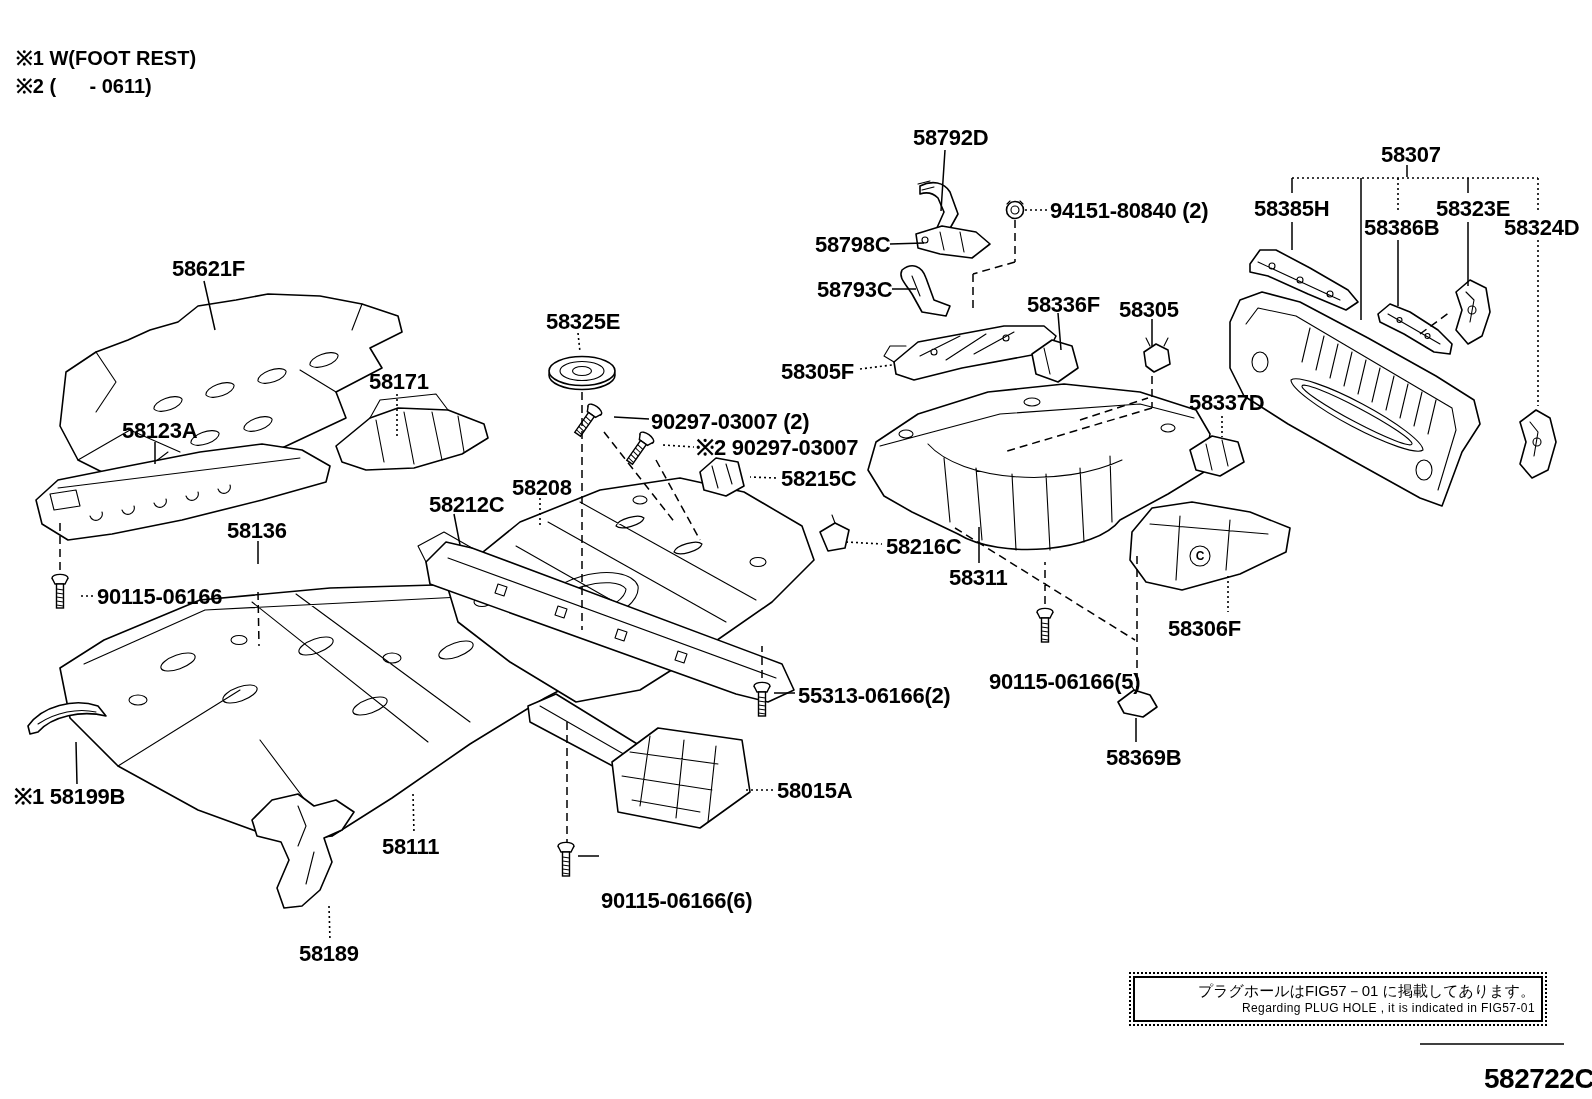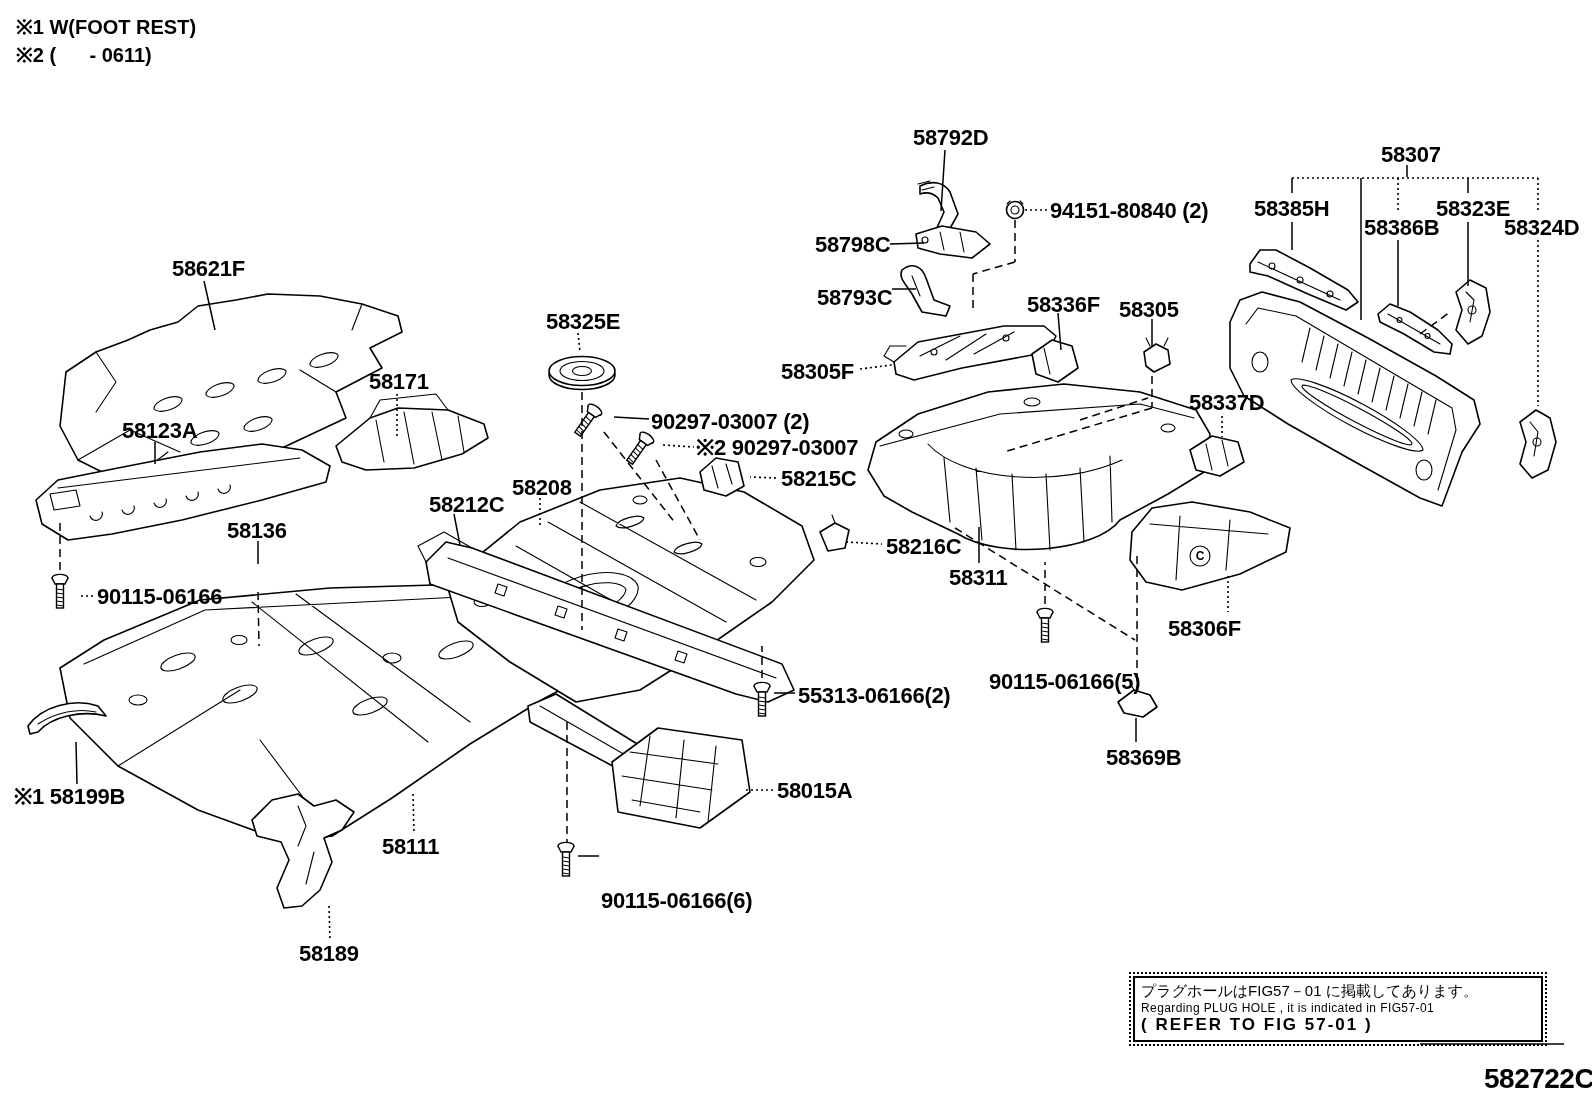--- a/index.html
+++ b/index.html
@@ -7,23 +7,23 @@
          font-family:"Liberation Sans",sans-serif;color:#000;}
   svg.art{position:absolute;left:0;top:0;}
   .p{fill:#ffffff;stroke:#000;stroke-width:1.6;stroke-linejoin:round;}
   .d{fill:none;stroke:#000;stroke-width:1.1;stroke-linejoin:round;stroke-linecap:round;}
   .ld{fill:none;stroke:#000;stroke-width:1.5;}
   .dot{fill:none;stroke:#000;stroke-width:1.6;stroke-dasharray:2 3;}
   .dash{fill:none;stroke:#000;stroke-width:1.5;stroke-dasharray:8 5;}
   text.mk{font:bold 12px "Liberation Sans",sans-serif;fill:#000;stroke:none;text-anchor:middle;}
   .lbl{position:absolute;font-weight:bold;font-size:22px;line-height:1.05;white-space:pre;
        letter-spacing:-0.3px;}
-  .note{position:absolute;font-weight:bold;font-size:20px;line-height:1.1;white-space:pre;}
+  .note{position:absolute;font-weight:bold;font-size:20px;line-height:1.1;white-space:pre;margin-top:31px;}
   .notebox{position:absolute;left:1133px;top:976px;width:394px;border:2px solid #000;
-           outline:2px dotted #000;outline-offset:2px;text-align:left;padding:4px 6px 5px;}
+           outline:2px dotted #000;outline-offset:2px;text-align:right;padding:4px 6px 5px;}
   .nb1{font-size:15px;}
   .nb2{font-size:12px;letter-spacing:0.4px;}
   .nb3{font-size:17px;font-weight:bold;letter-spacing:2px;}
   .docnum{position:absolute;left:1484px;top:1063px;font-size:28px;font-weight:bold;
           letter-spacing:-0.5px;}
 </style>
 </head>
 <body>
 
 <div class="stage">
@@ -202,21 +202,21 @@
   <path class="dot" d="M1025,210 L1047,210 M578,333 L580,352 M397,394 L397,437 M860,369 L892,365 M663,445 L694,447 M776,478 L750,477 M540,498 L540,526 M1222,416 L1222,437 M846,542 L882,544 M93,596 L80,596 M1228,576 L1228,612 M746,790 L774,790 M413,794 L414,834 M329,906 L330,941 M1292,178 L1538,178 M1398,178 L1398,212 M1538,178 L1538,210 M1538,240 L1538,406"></path>
 
   <path class="dash" d="M1015,220 L1015,262 M1015,262 L973,274 M973,274 L973,310 M582,392 L582,630 M604,432 L676,524 M656,460 L700,540 M258,592 L259,646 M60,570 L60,520 M1152,376 L1152,408 M1152,408 L1004,452 M1045,604 L1045,562 M1137,556 L1137,692 M955,528 L1135,640 M567,722 L567,842 M762,678 L762,646 M1420,334 L1450,312 M1080,420 L1148,398"></path>
 
   <line class="ld" x1="1420" y1="1044" x2="1564" y2="1044" stroke-width="2.4"></line>
 </svg>
 
 <div class="lbl" style="left:913px;top:126px">58792D</div>
 <div class="lbl" style="left:1050px;top:199px">94151-80840 (2)</div>
 <div class="lbl" style="left:815px;top:233px">58798C</div>
-<div class="lbl" style="left:817px;top:286px">58793C</div>
+<div class="lbl" style="left:817px;top:278px">58793C</div>
 <div class="lbl" style="left:1381px;top:143px">58307</div>
 <div class="lbl" style="left:1254px;top:197px">58385H</div>
 <div class="lbl" style="left:1364px;top:216px">58386B</div>
 <div class="lbl" style="left:1436px;top:197px">58323E</div>
 <div class="lbl" style="left:1504px;top:216px">58324D</div>
 <div class="lbl" style="left:172px;top:257px">58621F</div>
 <div class="lbl" style="left:546px;top:310px">58325E</div>
 <div class="lbl" style="left:1027px;top:293px">58336F</div>
 <div class="lbl" style="left:1119px;top:298px">58305</div>
 <div class="lbl" style="left:369px;top:370px">58171</div>
@@ -241,18 +241,17 @@
 <div class="lbl" style="left:382px;top:835px">58111</div>
 <div class="lbl" style="left:601px;top:889px">90115-06166(6)</div>
 <div class="lbl" style="left:299px;top:942px">58189</div>
 
 <div class="note" style="left:16px;top:16px">※1 W(FOOT REST)</div>
 <div class="note" style="left:16px;top:44px">※2 (      - 0611)</div>
 
 <div class="notebox">
   <div class="nb1">プラグホールはFIG57－01 に掲載してあります。</div>
   <div class="nb2">Regarding PLUG HOLE , it is indicated in FIG57-01</div>
-  <div class="nb3">( REFER TO FIG 57-01 )</div>
 </div>
 
 <div class="docnum">582722C</div>
 
 </div>
 
 </body></html>

